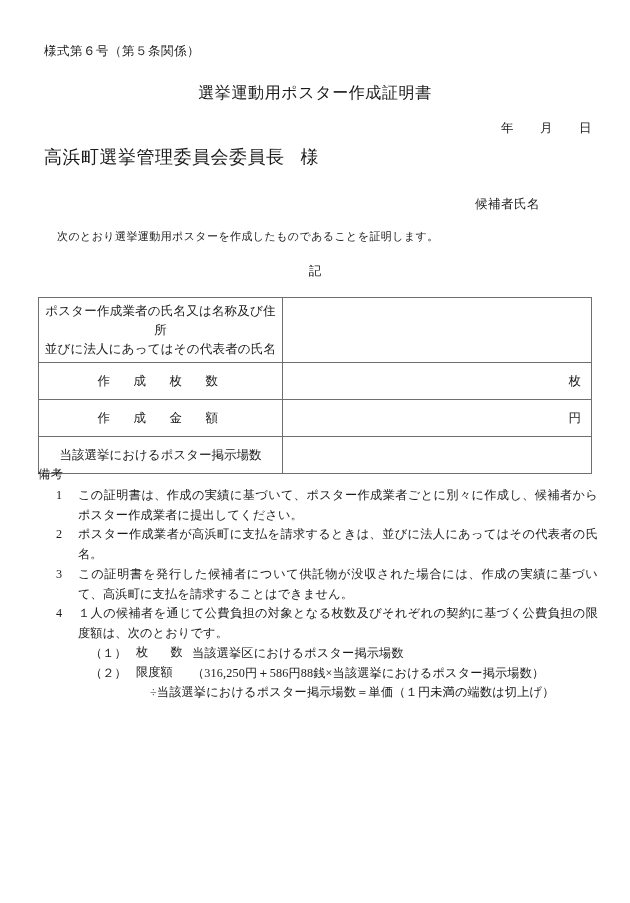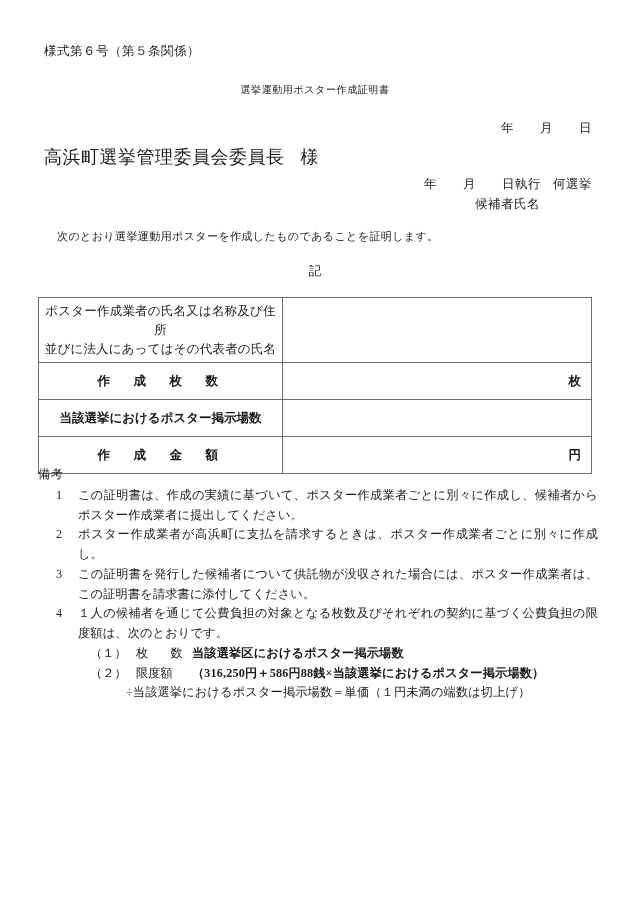--- a/index.html
+++ b/index.html
@@ -33,21 +33,21 @@
     letter-spacing: 0.5px;
     white-space: nowrap;
   }
 
   .doc-title {
     position: absolute;
     left: 0;
     right: 0;
     top: 83px;
     text-align: center;
-    font-size: 10px;
+    font-size: 16px;
     letter-spacing: 0.6px;
   }
 
   .date-line-top {
     position: absolute;
     right: 38px;
     top: 120px;
     font-size: 12.5px;
     letter-spacing: 0.5px;
     white-space: nowrap;
@@ -123,21 +123,21 @@
     text-align: center;
     line-height: 1.55;
     padding: 4px 2px;
   }
   .form-table td.value {
     width: 294px;
     text-align: right;
     padding: 4px 10px 4px 4px;
   }
   .row-h1 { height: 38px; padding-left: 44px; }
-  .row-h2 { height: 37px; font-weight: bold; }
+  .row-h2 { height: 37px; }
 
   .label-2line {
     display: block;
     line-height: 1.5;
   }
   .label-2line .l1 { display: block; letter-spacing: 0.2px; }
   .label-2line .l2 { display: block; letter-spacing: 0.2px; }
 
   .spaced { letter-spacing: 5.5px; }
 
@@ -176,28 +176,28 @@
     align-items: flex-start;
     margin-left: 52px;
   }
   .subnote-num {
     width: 46px;
     flex: 0 0 46px;
   }
   .subnote-label {
     width: 56px;
     flex: 0 0 56px;
+    font-family: Liberation Mono, monospace;
   }
   .subnote-text {
     flex: 1 1 auto;
     letter-spacing: 0.15px;
-    font-weight: bold;
   }
   .subnote-cont {
-    margin-left: 88px;
+    margin-left: 112px;
     letter-spacing: 0.15px;
   }
   .kansu { letter-spacing: 5px; }
 </style>
 </head>
 <body>
 
 <div class="page">
 
   <div class="form-no">様式第６号（第５条関係）</div>
@@ -205,23 +205,20 @@
   <div class="doc-title">選挙運動用ポスター作成証明書</div>
 
   <div class="date-line-top">
     <span>年</span><span class="gap"></span><span>月</span><span class="gap"></span><span>日</span>
   </div>
 
   <div class="addressee">
     <span>高浜町選挙管理委員会委員長</span><span class="sama">様</span>
   </div>
 
-  <div class="election-line">
-    <span>年</span><span class="gap"></span><span>月</span><span class="gap"></span><span>日執行</span><span class="sp"></span><span>何選挙</span>
-  </div>
 
   <div class="candidate-name">候補者氏名</div>
 
   <div class="statement">次のとおり選挙運動用ポスターを作成したものであることを証明します。</div>
 
   <div class="ki-mark">記</div>
 
   <table class="form-table">
     <tbody>
       <tr class="row-h1">
@@ -236,50 +233,50 @@
 
       <tr class="row-h2">
         <td class="label">
           <span class="spaced">作　成　枚　数</span>
         </td>
         <td class="value"><span>枚</span></td>
       </tr>
 
       <tr class="row-h2">
         <td class="label">
+          <span class="spaced">作　成　金　額</span>
+        </td>
+        <td class="value"><span>円</span></td>
+      </tr>
+
+      <tr class="row-h2">
+        <td class="label">
           <span>当該選挙におけるポスター掲示場数</span>
         </td>
         <td class="value"></td>
-      </tr>
-
-      <tr class="row-h2">
-        <td class="label">
-          <span class="spaced">作　成　金　額</span>
-        </td>
-        <td class="value"><span>円</span></td>
       </tr>
     </tbody>
   </table>
 
   <div class="remarks">
     <div class="remarks-title">備考</div>
 
     <div class="note">
       <span class="note-num">1</span>
       <span class="note-text">この証明書は、作成の実績に基づいて、ポスター作成業者ごとに別々に作成し、候補者からポスター作成業者に提出してください。</span>
     </div>
 
     <div class="note">
       <span class="note-num">2</span>
-      <span class="note-text">ポスター作成業者が高浜町に支払を請求するときは、ポスター作成業者ごとに別々に作成し。</span>
+      <span class="note-text">ポスター作成業者が高浜町に支払を請求するときは、並びに法人にあってはその代表者の氏名。</span>
     </div>
 
     <div class="note">
       <span class="note-num">3</span>
-      <span class="note-text">この証明書を発行した候補者について供託物が没収された場合には、ポスター作成業者は、この証明書を請求書に添付してください。</span>
+      <span class="note-text">この証明書を発行した候補者について供託物が没収された場合には、作成の実績に基づいて、高浜町に支払を請求することはできません。</span>
     </div>
 
     <div class="note">
       <span class="note-num">4</span>
       <span class="note-text">１人の候補者を通じて公費負担の対象となる枚数及びそれぞれの契約に基づく公費負担の限度額は、次のとおりです。</span>
     </div>
 
     <div class="subnote">
       <span class="subnote-num">（１）</span>
       <span class="subnote-label kansu">枚　数</span>

